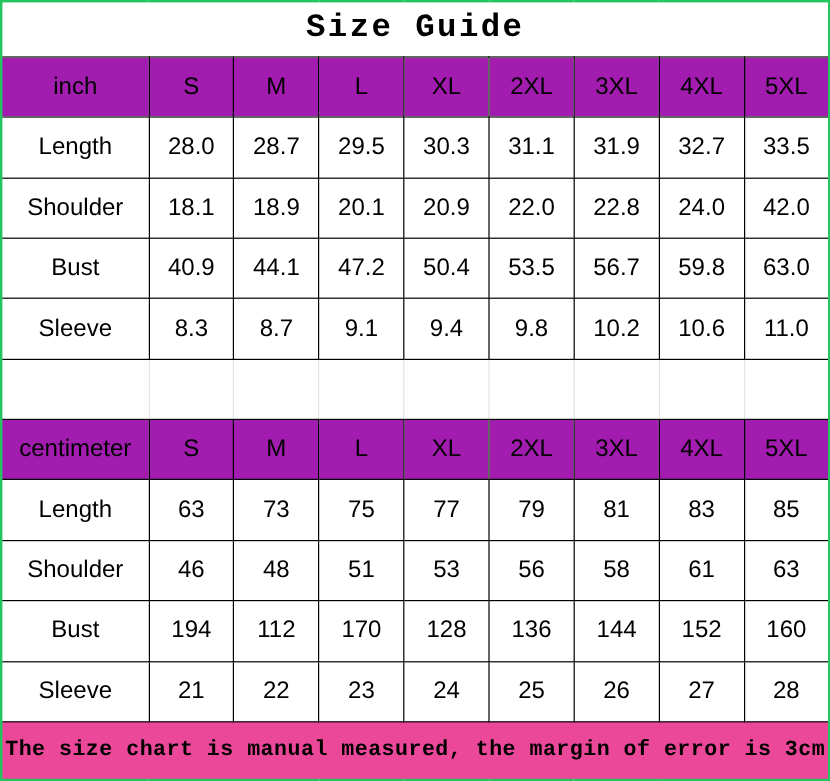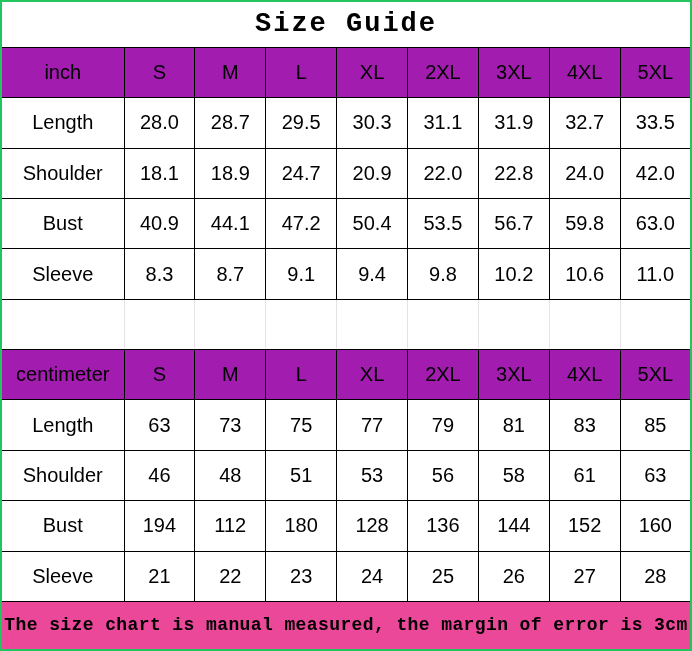--- a/index.html
+++ b/index.html
@@ -94,21 +94,21 @@
       <td>31.1</td>
       <td>31.9</td>
       <td>32.7</td>
       <td>33.5</td>
     </tr>
 
     <tr>
       <td>Shoulder</td>
       <td>18.1</td>
       <td>18.9</td>
-      <td>24.7</td>
+      <td>20.1</td>
       <td>20.9</td>
       <td>22.0</td>
       <td>22.8</td>
       <td>24.0</td>
       <td>42.0</td>
     </tr>
 
     <tr>
       <td>Bust</td>
       <td>40.9</td>
@@ -178,21 +178,21 @@
       <td>56</td>
       <td>58</td>
       <td>61</td>
       <td>63</td>
     </tr>
 
     <tr>
       <td>Bust</td>
       <td>194</td>
       <td>112</td>
-      <td>180</td>
+      <td>170</td>
       <td>128</td>
       <td>136</td>
       <td>144</td>
       <td>152</td>
       <td>160</td>
     </tr>
 
     <tr>
       <td>Sleeve</td>
       <td>21</td>

